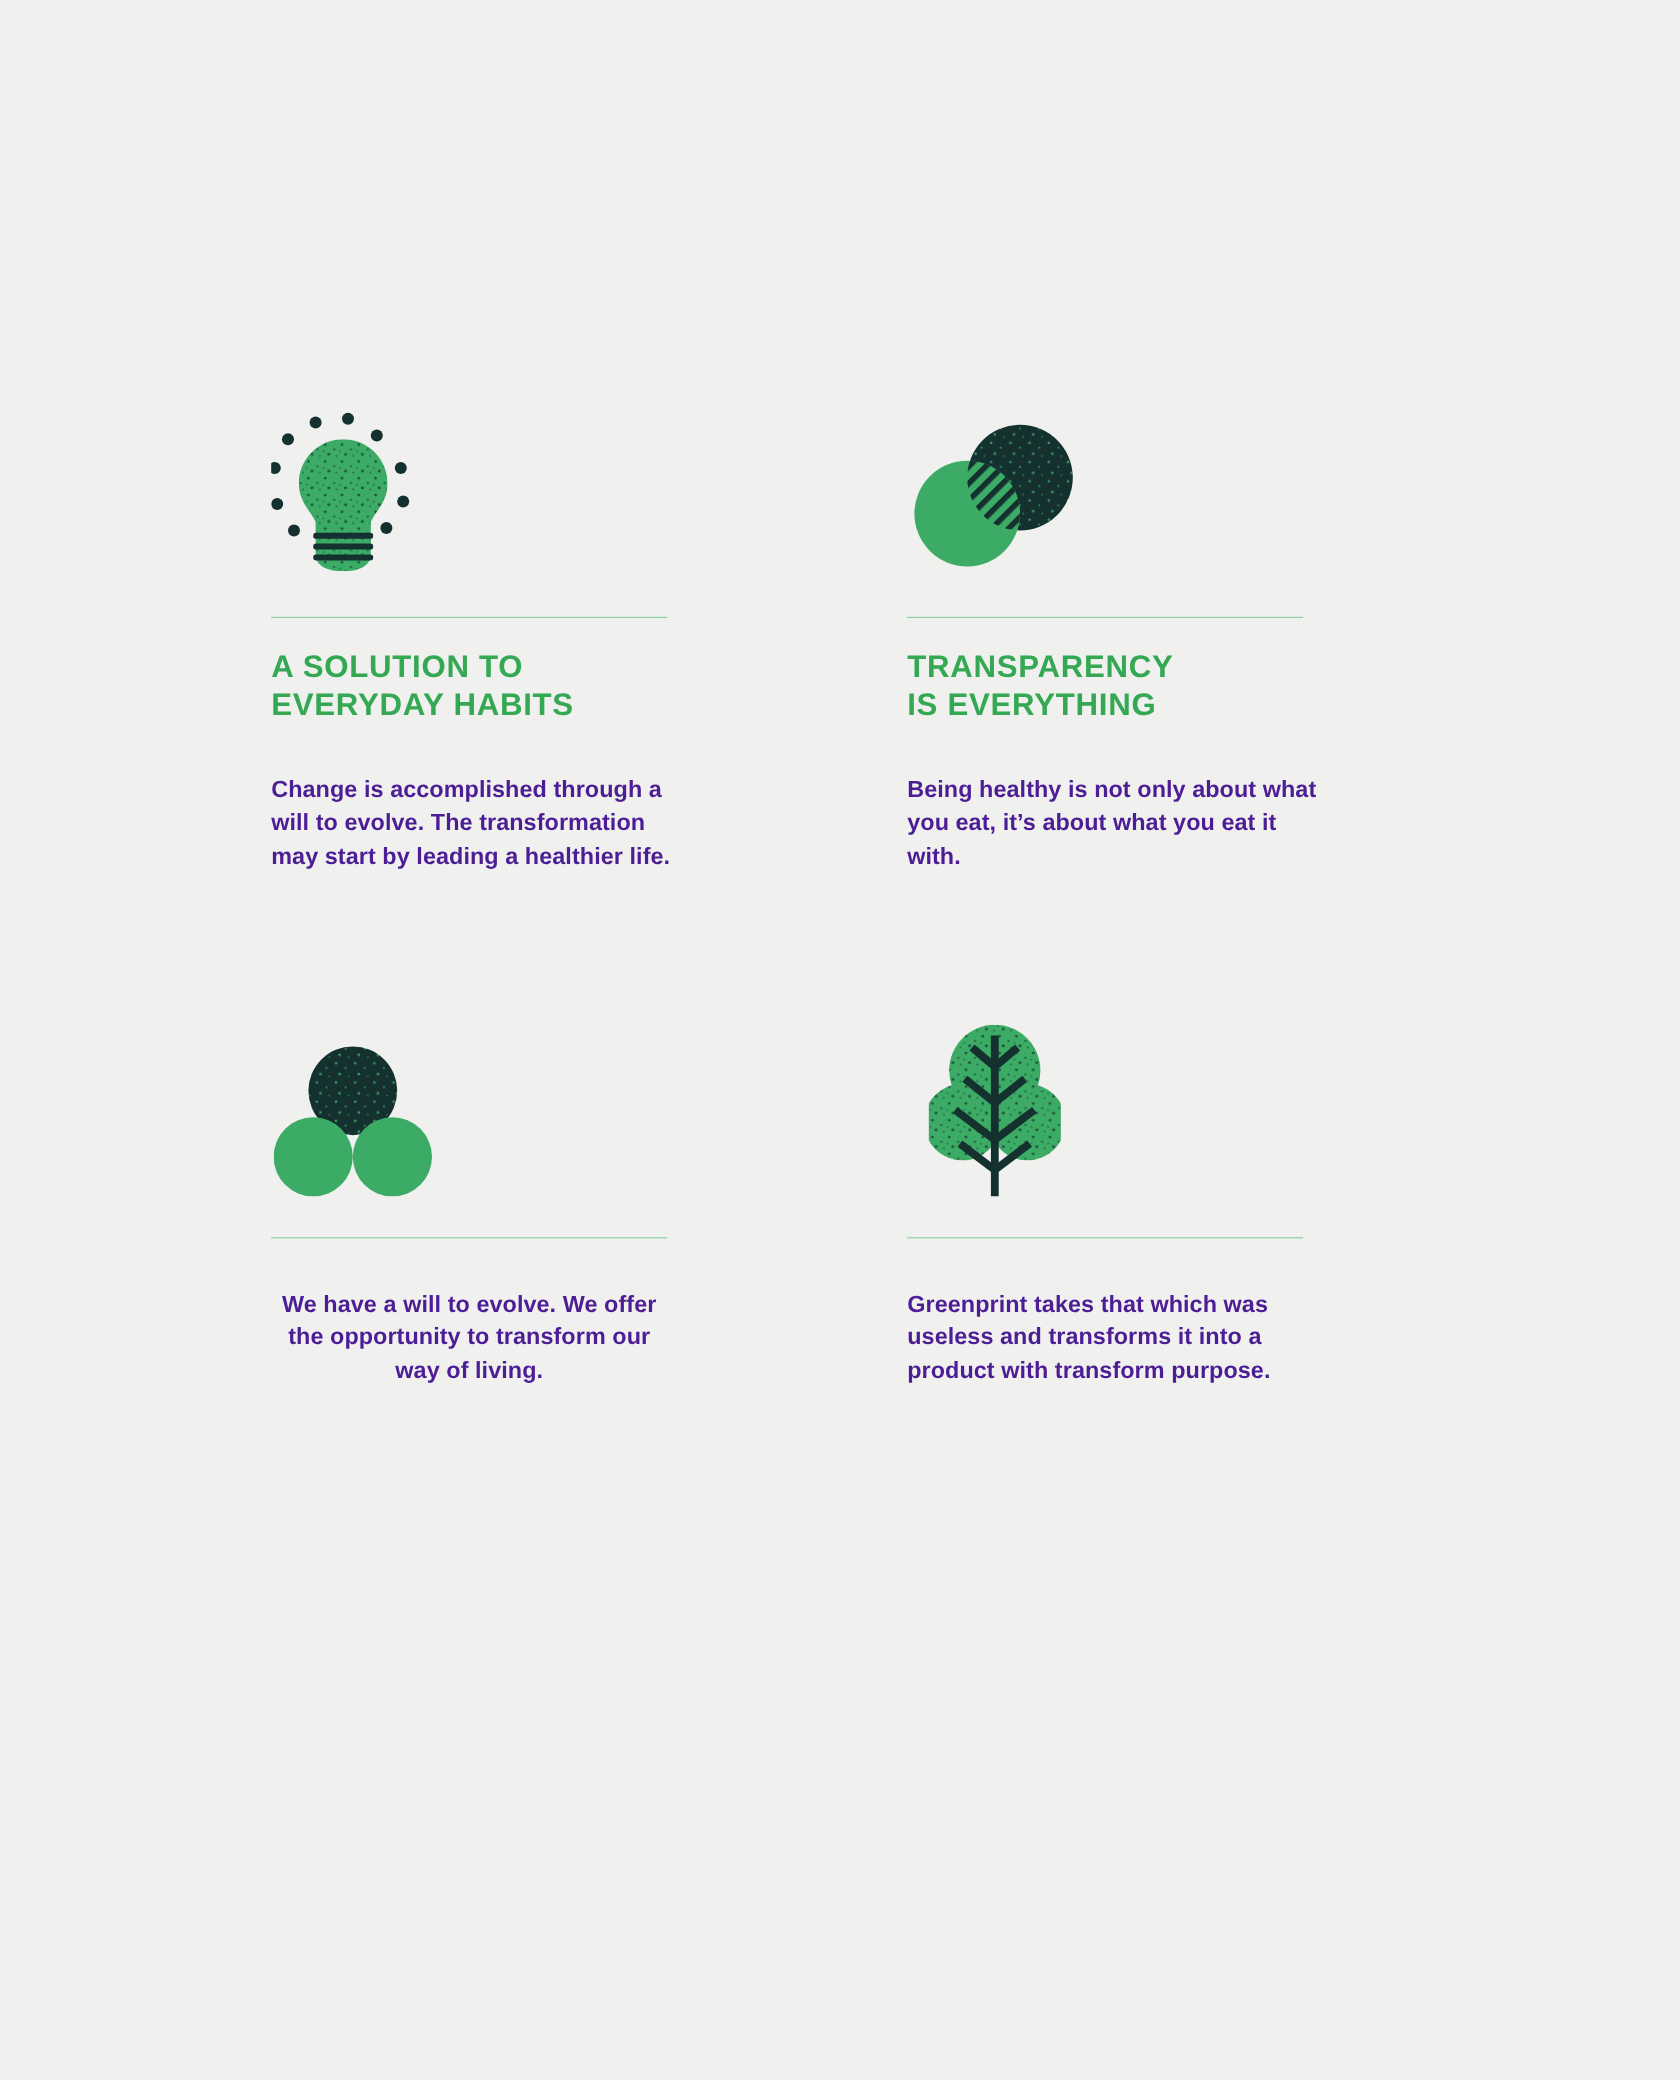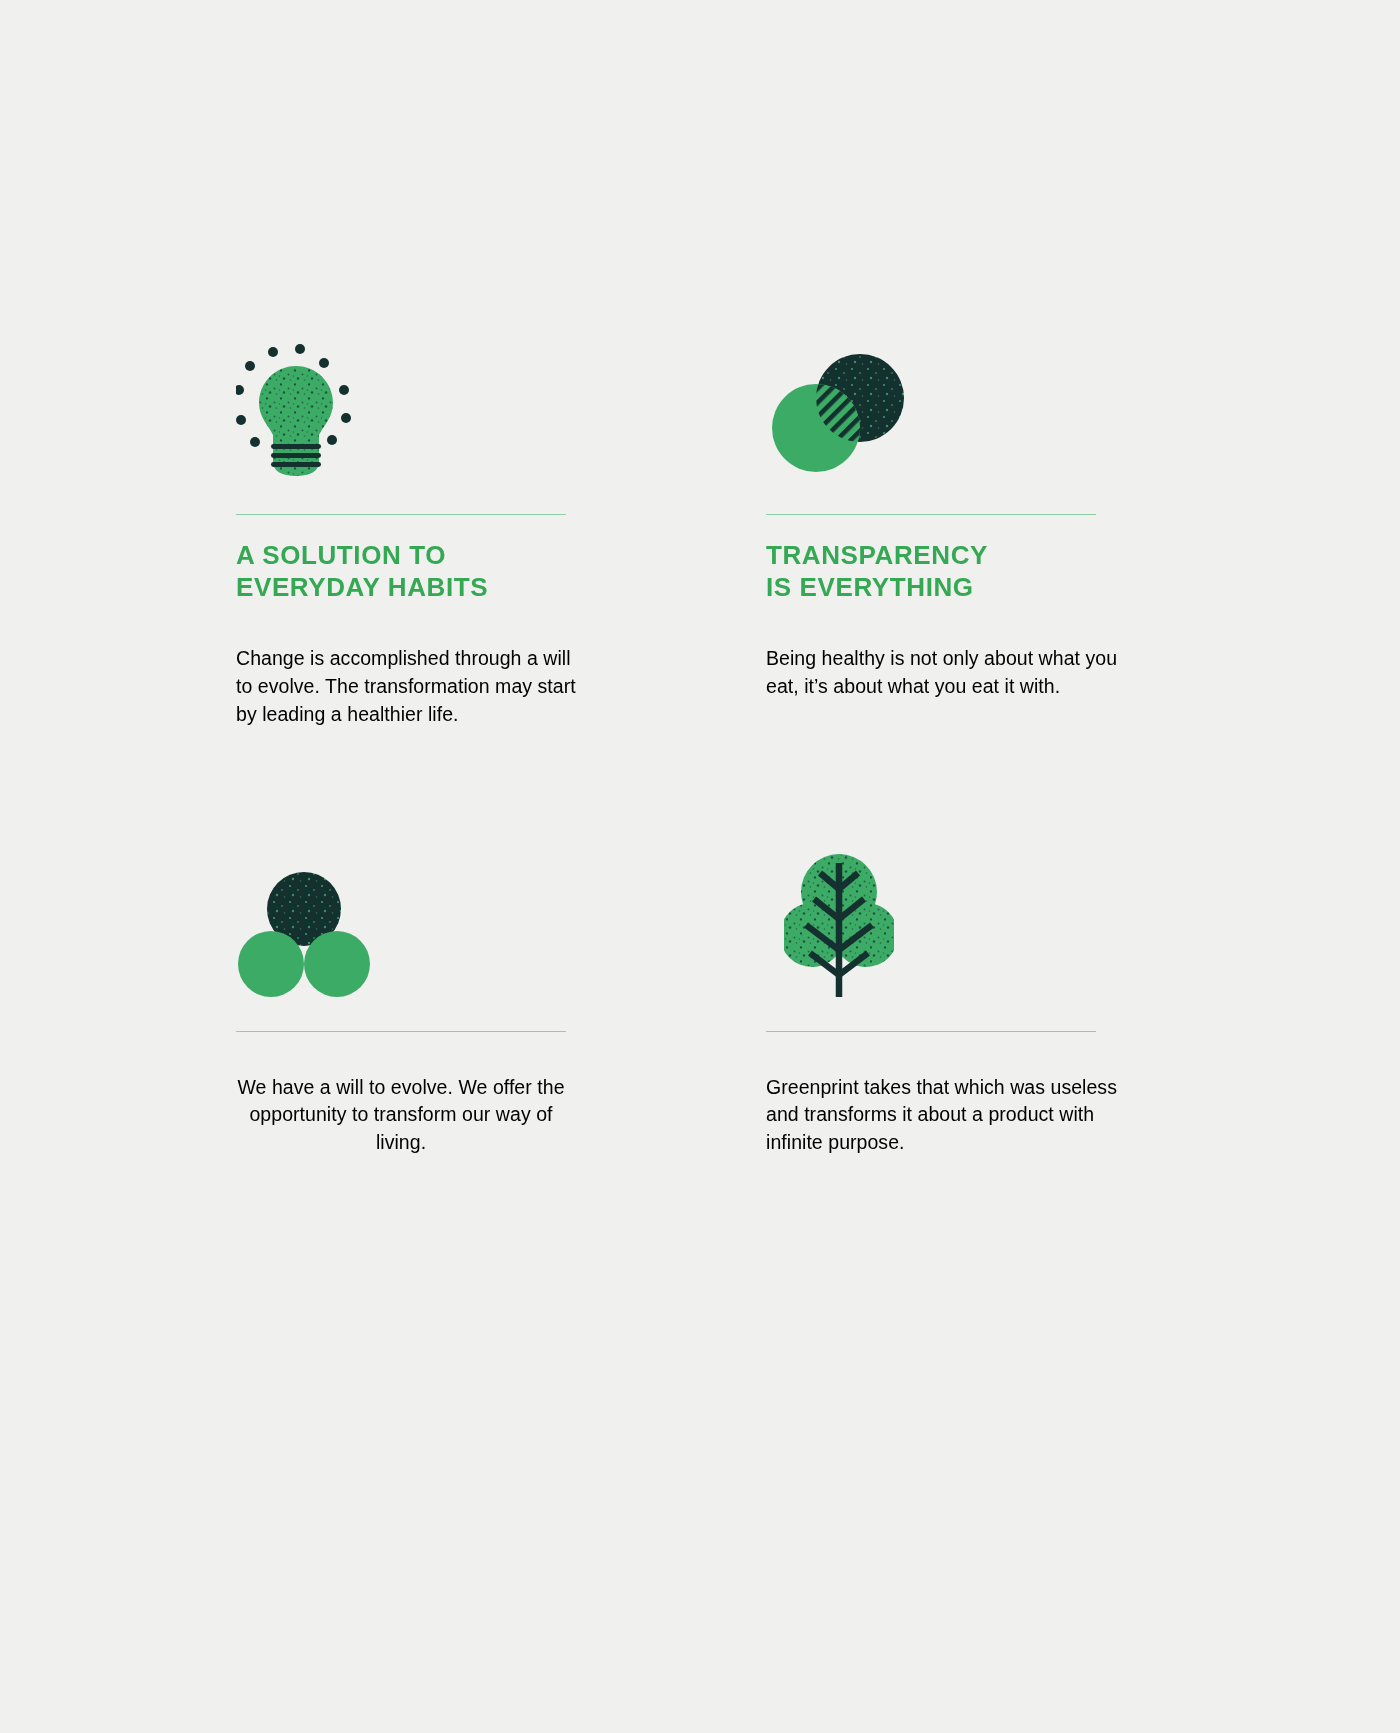--- a/index.html
+++ b/index.html
@@ -19,21 +19,21 @@
   .page {
     position: relative;
     width: 1400px;
     height: 1733px;
     background: #f0f0ef;
     box-sizing: border-box;
   }
 
   .grid {
     position: absolute;
-    left: 236px;
+    left: 226px;
     top: 330px;
     width: 940px;
     display: grid;
     grid-template-columns: 400px 400px;
     column-gap: 130px;
     row-gap: 118px;
   }
 
   .card {
     width: 365px;
@@ -68,24 +68,24 @@
     font-size: 26px;
     line-height: 1.24;
     font-weight: 700;
     letter-spacing: 0.6px;
     text-transform: uppercase;
     white-space: pre-line;
   }
 
   .card-body {
     margin-top: 42px;
-    color: #000000;
+    color: #4c1d95;
     font-size: 19.5px;
     line-height: 1.42;
-    font-weight: 400;
+    font-weight: 700;
     letter-spacing: 0.05px;
     max-width: 352px;
   }
 
   .card-body.narrow {
     max-width: 330px;
     text-align: center;
   }
 
   svg { display: block; }
@@ -204,17 +204,17 @@
             <line x1="55" y1="72" x2="30" y2="52"></line>
             <line x1="55" y1="72" x2="80" y2="52"></line>
             <line x1="55" y1="103" x2="22" y2="78"></line>
             <line x1="55" y1="103" x2="88" y2="78"></line>
             <line x1="55" y1="128" x2="26" y2="106"></line>
             <line x1="55" y1="128" x2="84" y2="106"></line>
           </g>
         </svg>
       </div>
       <div class="divider"></div>
-      <div class="card-body">Greenprint takes that which was useless and transforms it about a product with infinite purpose.</div>
+      <div class="card-body">Greenprint takes that which was useless and transforms it into a product with transform purpose.</div>
     </div>
 
   </div>
 </div>
 
 </body></html>

